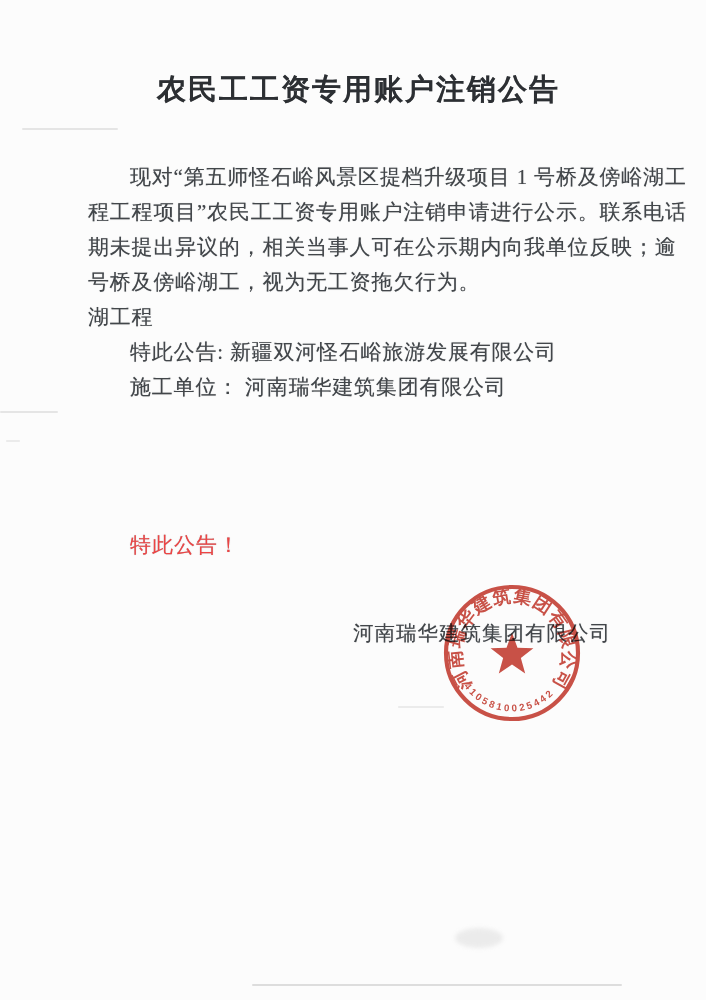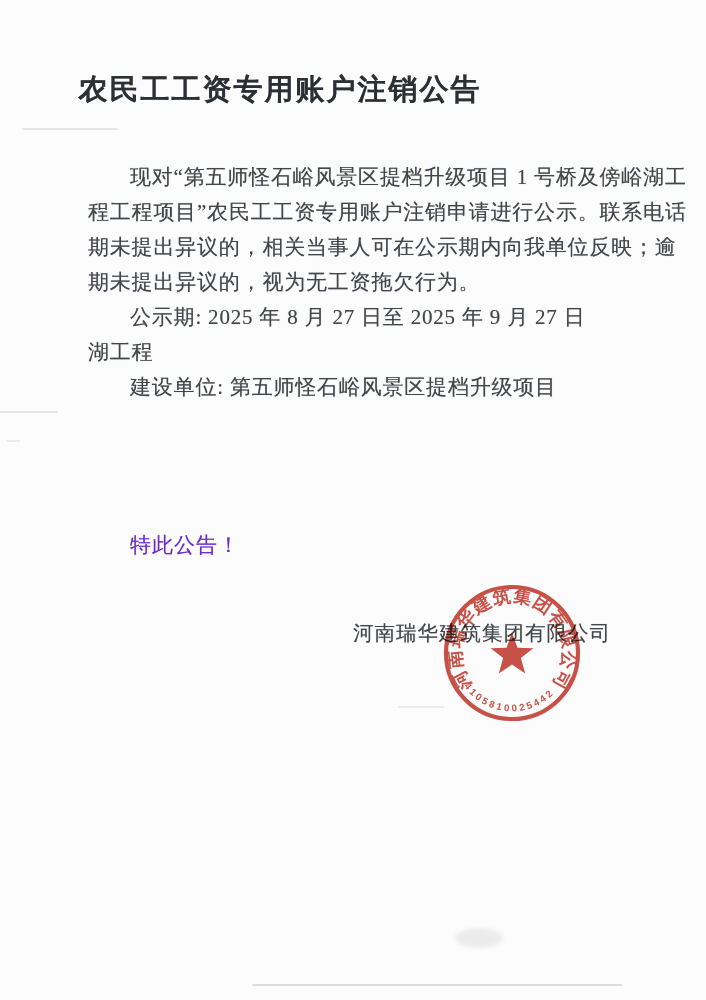--- a/index.html
+++ b/index.html
@@ -14,41 +14,41 @@
     width:706px;height:1000px;
     background:#fcfcfc;
     overflow:hidden;
   }
   
   .smudge{position:absolute;background:#b9b9b9;opacity:.35;border-radius:2px;pointer-events:none;}
   .blob{position:absolute;background:#d8d8d8;opacity:.45;border-radius:50%;filter:blur(2px);pointer-events:none;}
 
   .title{
     position:absolute;left:0;top:70px;width:560px;
-    text-align:center;
+    text-align:right;
     font-family:"Liberation Sans","DejaVu Sans",sans-serif;
     font-weight:700;
     font-size:29px;
     letter-spacing:2px;
     color:#2c2f33;
     margin:0;
     text-shadow:0 0 .6px rgba(44,47,51,.55);
   }
   .body-text{
     position:absolute;left:88px;top:160px;width:540px;
     font-size:21px;
     color:#42464a;
     letter-spacing:.8px;
     text-shadow:0 0 .7px rgba(66,70,74,.5);
   }
   .line{height:35px;line-height:35px;white-space:nowrap;}
   .indent{padding-left:42px;}
   .closing{
     position:absolute;left:130px;top:528px;
-    font-size:21px;color:#6d28d9;letter-spacing:1px;
+    font-size:21px;color:#ef4444;letter-spacing:1px;
     height:35px;line-height:35px;
     text-shadow:0 0 .7px rgba(66,70,74,.5);
   }
   .signature{
     position:absolute;left:352px;top:615px;width:260px;
     text-align:center;
     font-size:20.5px;color:#42464a;
     letter-spacing:1px;
     line-height:37px;
     text-shadow:0 0 .7px rgba(66,70,74,.5);
@@ -74,24 +74,24 @@
   <div class="smudge" style="left:252px;top:984px;width:370px;height:2px;opacity:.45;"></div>
   <div class="blob" style="left:455px;top:928px;width:48px;height:20px;"></div>
   <div class="smudge" style="left:6px;top:440px;width:14px;height:2px;opacity:.25;"></div>
 
   <h1 class="title">农民工工资专用账户注销公告</h1>
 
   <div class="body-text">
     <div class="line indent">现对“第五师怪石峪风景区提档升级项目 1 号桥及傍峪湖工</div>
     <div class="line">程工程项目”农民工工资专用账户注销申请进行公示。联系电话</div>
     <div class="line">期未提出异议的，相关当事人可在公示期内向我单位反映；逾</div>
-    <div class="line">期未提出异议的，视为无工资拖欠行为。</div>
-    <div class="line indent">公示期: 2025 年 8 月 27 日至 2025 年 9 月 27 日</div>
+    <div class="line">号桥及傍峪湖工，视为无工资拖欠行为。</div>
     <div class="line">湖工程</div>
-    <div class="line indent">建设单位: 第五师怪石峪风景区提档升级项目</div>
+    <div class="line indent">特此公告: 新疆双河怪石峪旅游发展有限公司</div>
+    <div class="line indent">施工单位： 河南瑞华建筑集团有限公司</div>
   </div>
 
   <div class="closing">特此公告！</div>
 
   <div class="signature">
     <div>河南瑞华建筑集团有限公司</div>
   </div>
 
   <svg class="seal" viewBox="0 0 200 200" aria-hidden="true">
     <circle cx="100" cy="100" r="88" fill="none" stroke="#c43a2e" stroke-width="5.5"></circle>

